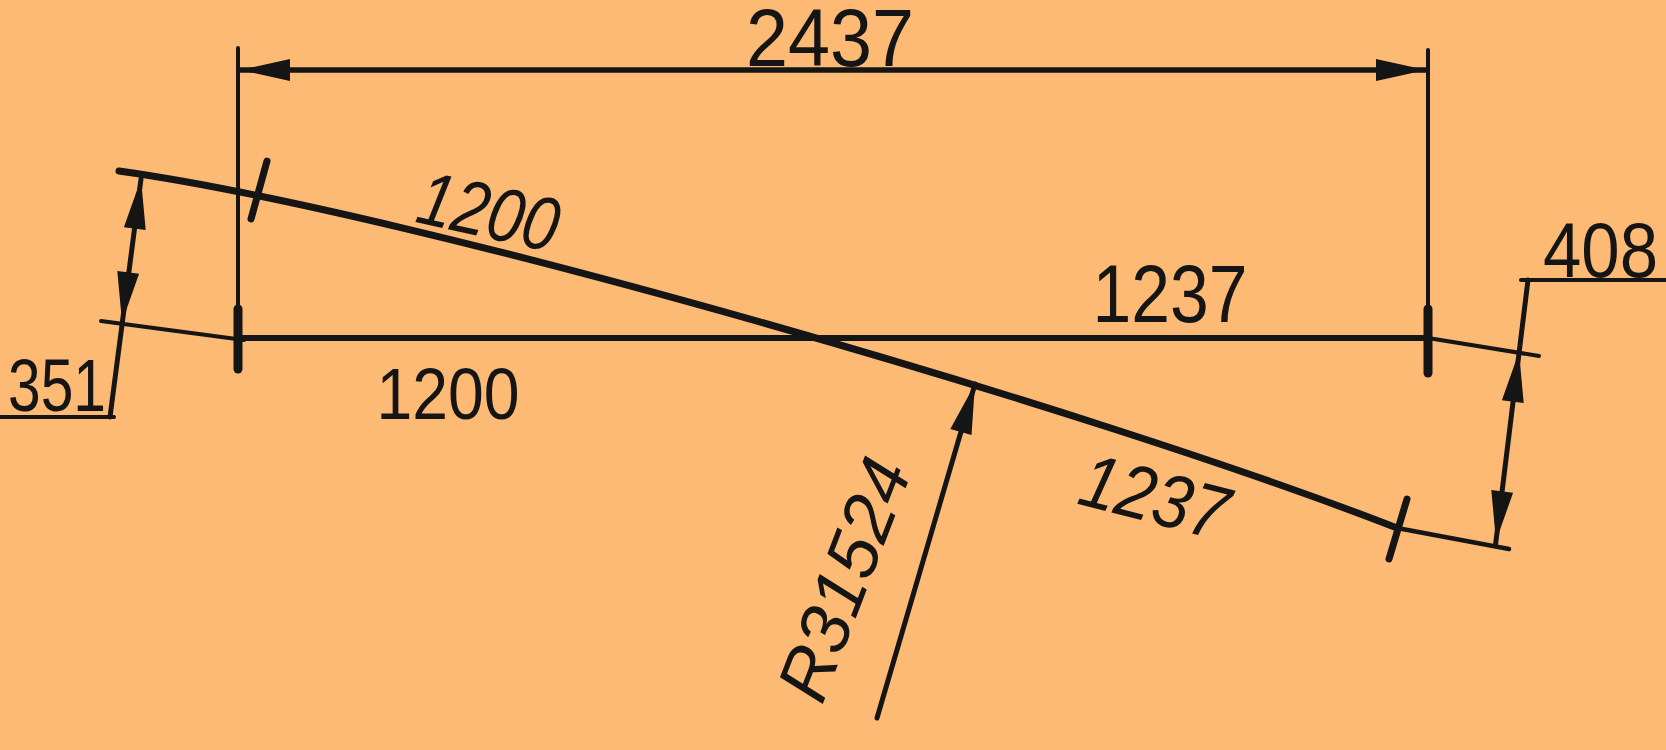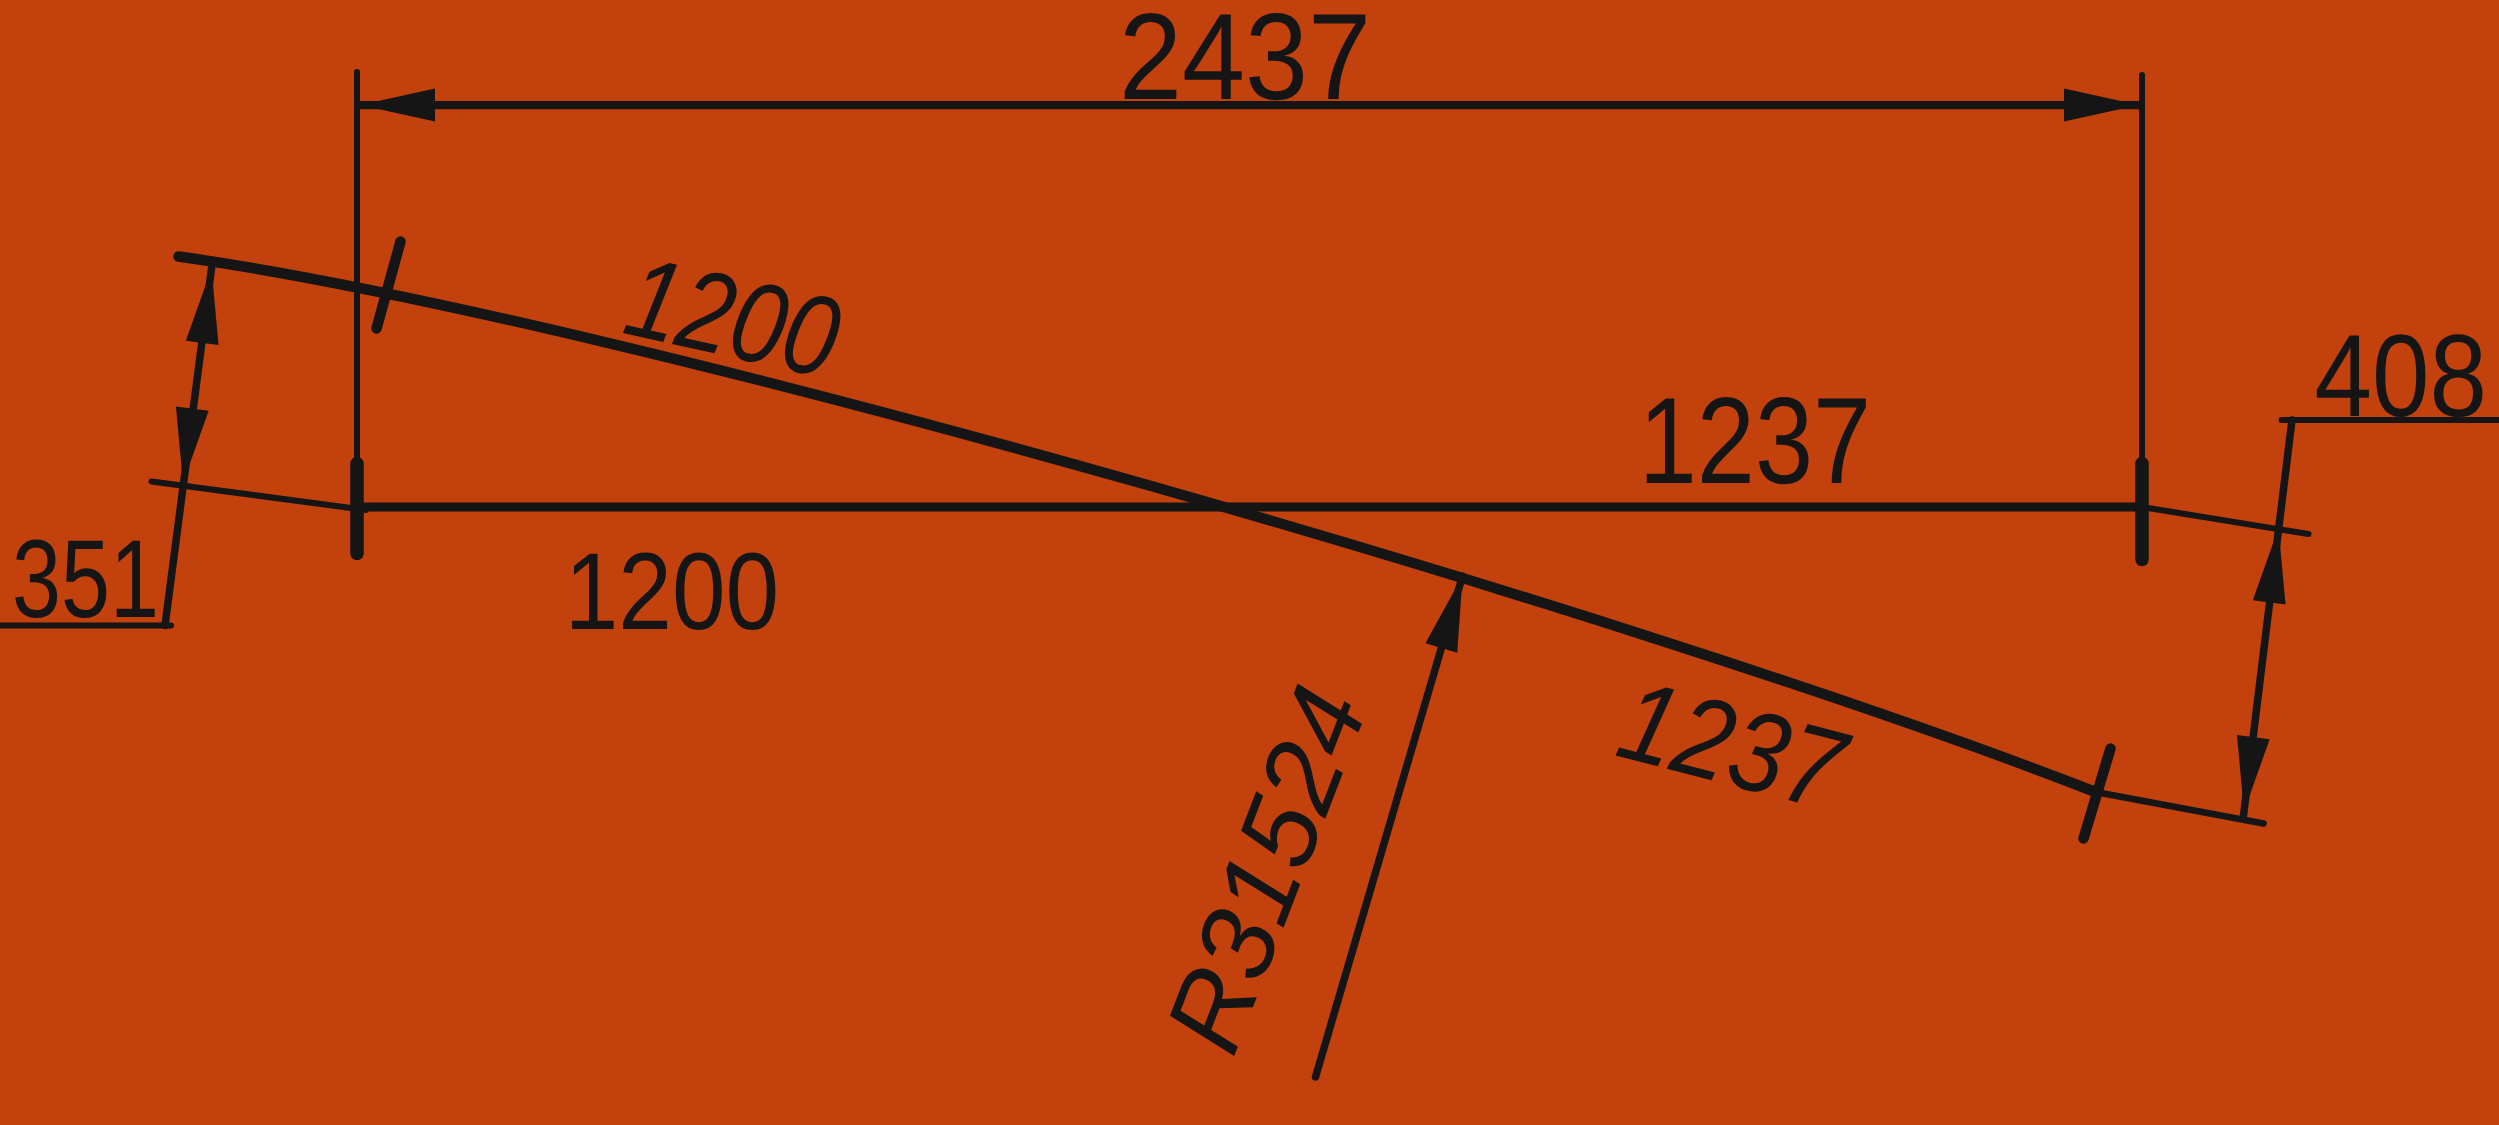--- a/index.html
+++ b/index.html
@@ -4,21 +4,21 @@
 <style>
   html, body {
     margin: 0;
     padding: 0;
     background: #ffffff;
   }
   .drawing-stage {
     position: relative;
     width: 1666px;
     height: 750px;
-    background: #c2410c;
+    background: #fdba74;
     overflow: hidden;
   }
   svg {
     display: block;
     width: 1666px;
     height: 750px;
   }
   .ink-line {
     stroke: #151515;
     fill: none;

